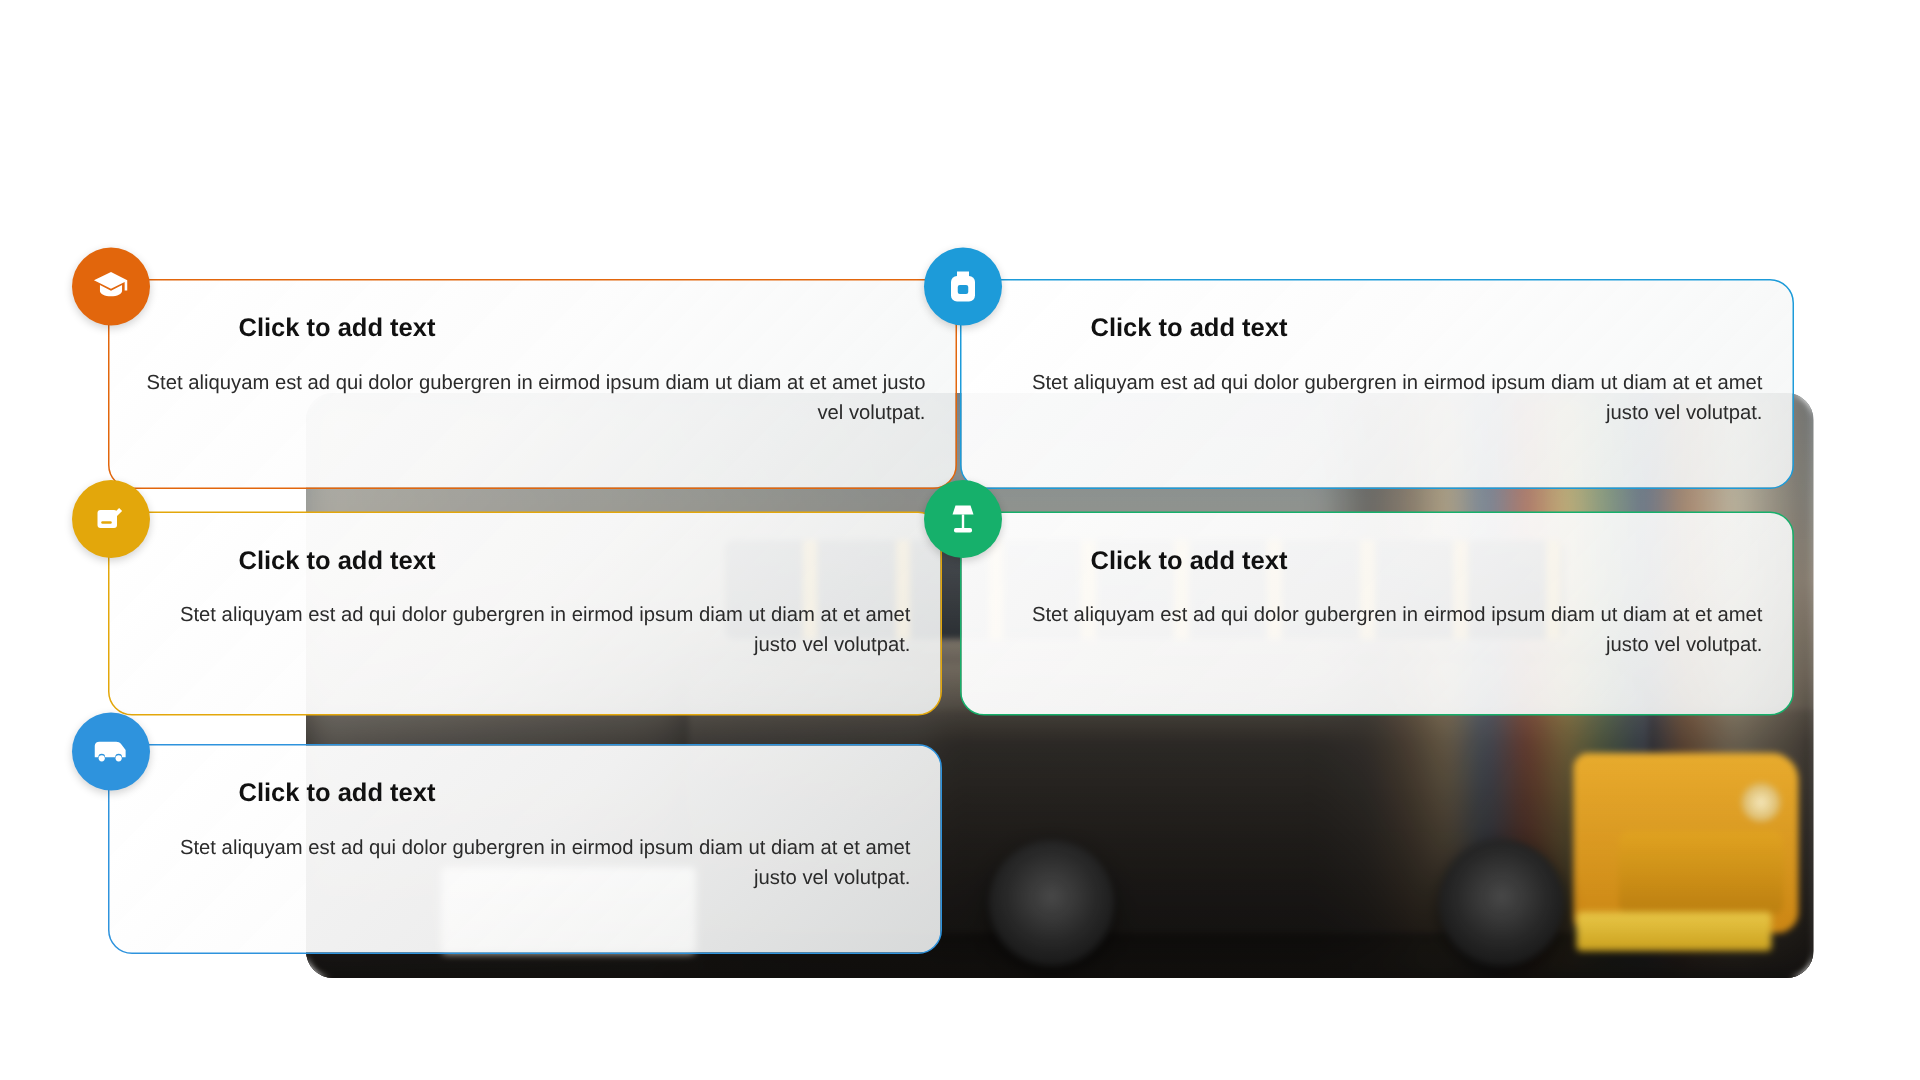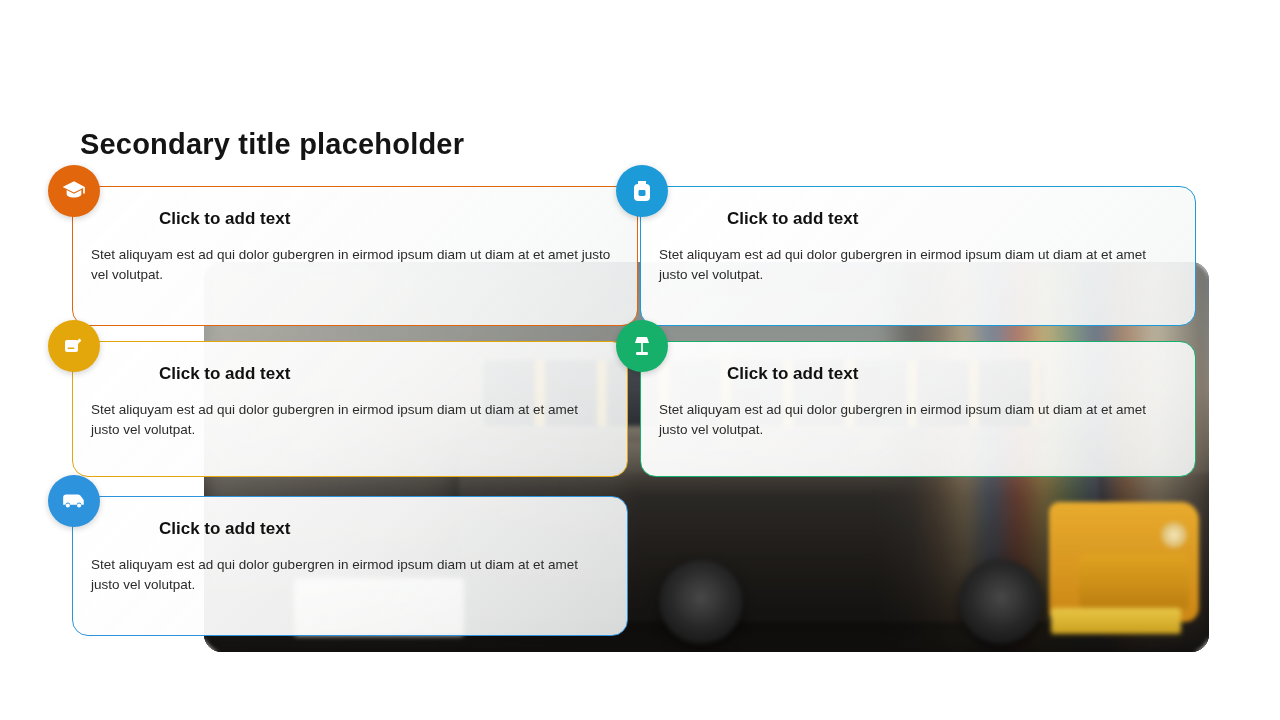--- a/index.html
+++ b/index.html
@@ -219,20 +219,21 @@
     text-align: center;
   }
   .card-body {
     position: absolute;
     left: 18px;
     right: 20px;
     top: 58px;
     font-size: 13.5px;
     line-height: 1.45;
     color: #2b2b2b;
+    text-align: right;
   }
   .card-icon {
     position: absolute;
     left: -25px;
     top: -22px;
     width: 52px;
     height: 52px;
     border-radius: 50%;
     display: flex;
     align-items: center;
@@ -266,21 +267,20 @@
       <div class="bus-grille"></div>
       <div class="bus-light"></div>
       <div class="bus-wheel w1"></div>
       <div class="bus-wheel w2"></div>
     </div>
     <div class="book-stack"></div>
     <div class="book-yellow"></div>
     <div class="photo-blur-overlay"></div>
   </div>
 
-  <div class="slide-title">Secondary title placeholder</div>
 
   <div class="card" id="card-1" style="border-color:#E2660C;">
     <div class="card-icon" style="background:#E2660C;">
       <svg width="26" height="26" viewBox="0 0 24 24" fill="#ffffff" aria-hidden="true">
         <path d="M12 3 1.5 8.2 12 13.4l8.4-4.1v5.1h1.6V8.2L12 3z"></path>
         <path d="M5.2 11.1v3.6c0 1.8 3 3.3 6.8 3.3s6.8-1.5 6.8-3.3v-3.6L12 14.6l-6.8-3.5z"></path>
       </svg>
     </div>
     <div class="card-title">Click to add text</div>
     <div class="card-body">Stet aliquyam est ad qui dolor gubergren in eirmod ipsum diam ut diam at et amet justo vel volutpat.</div>

